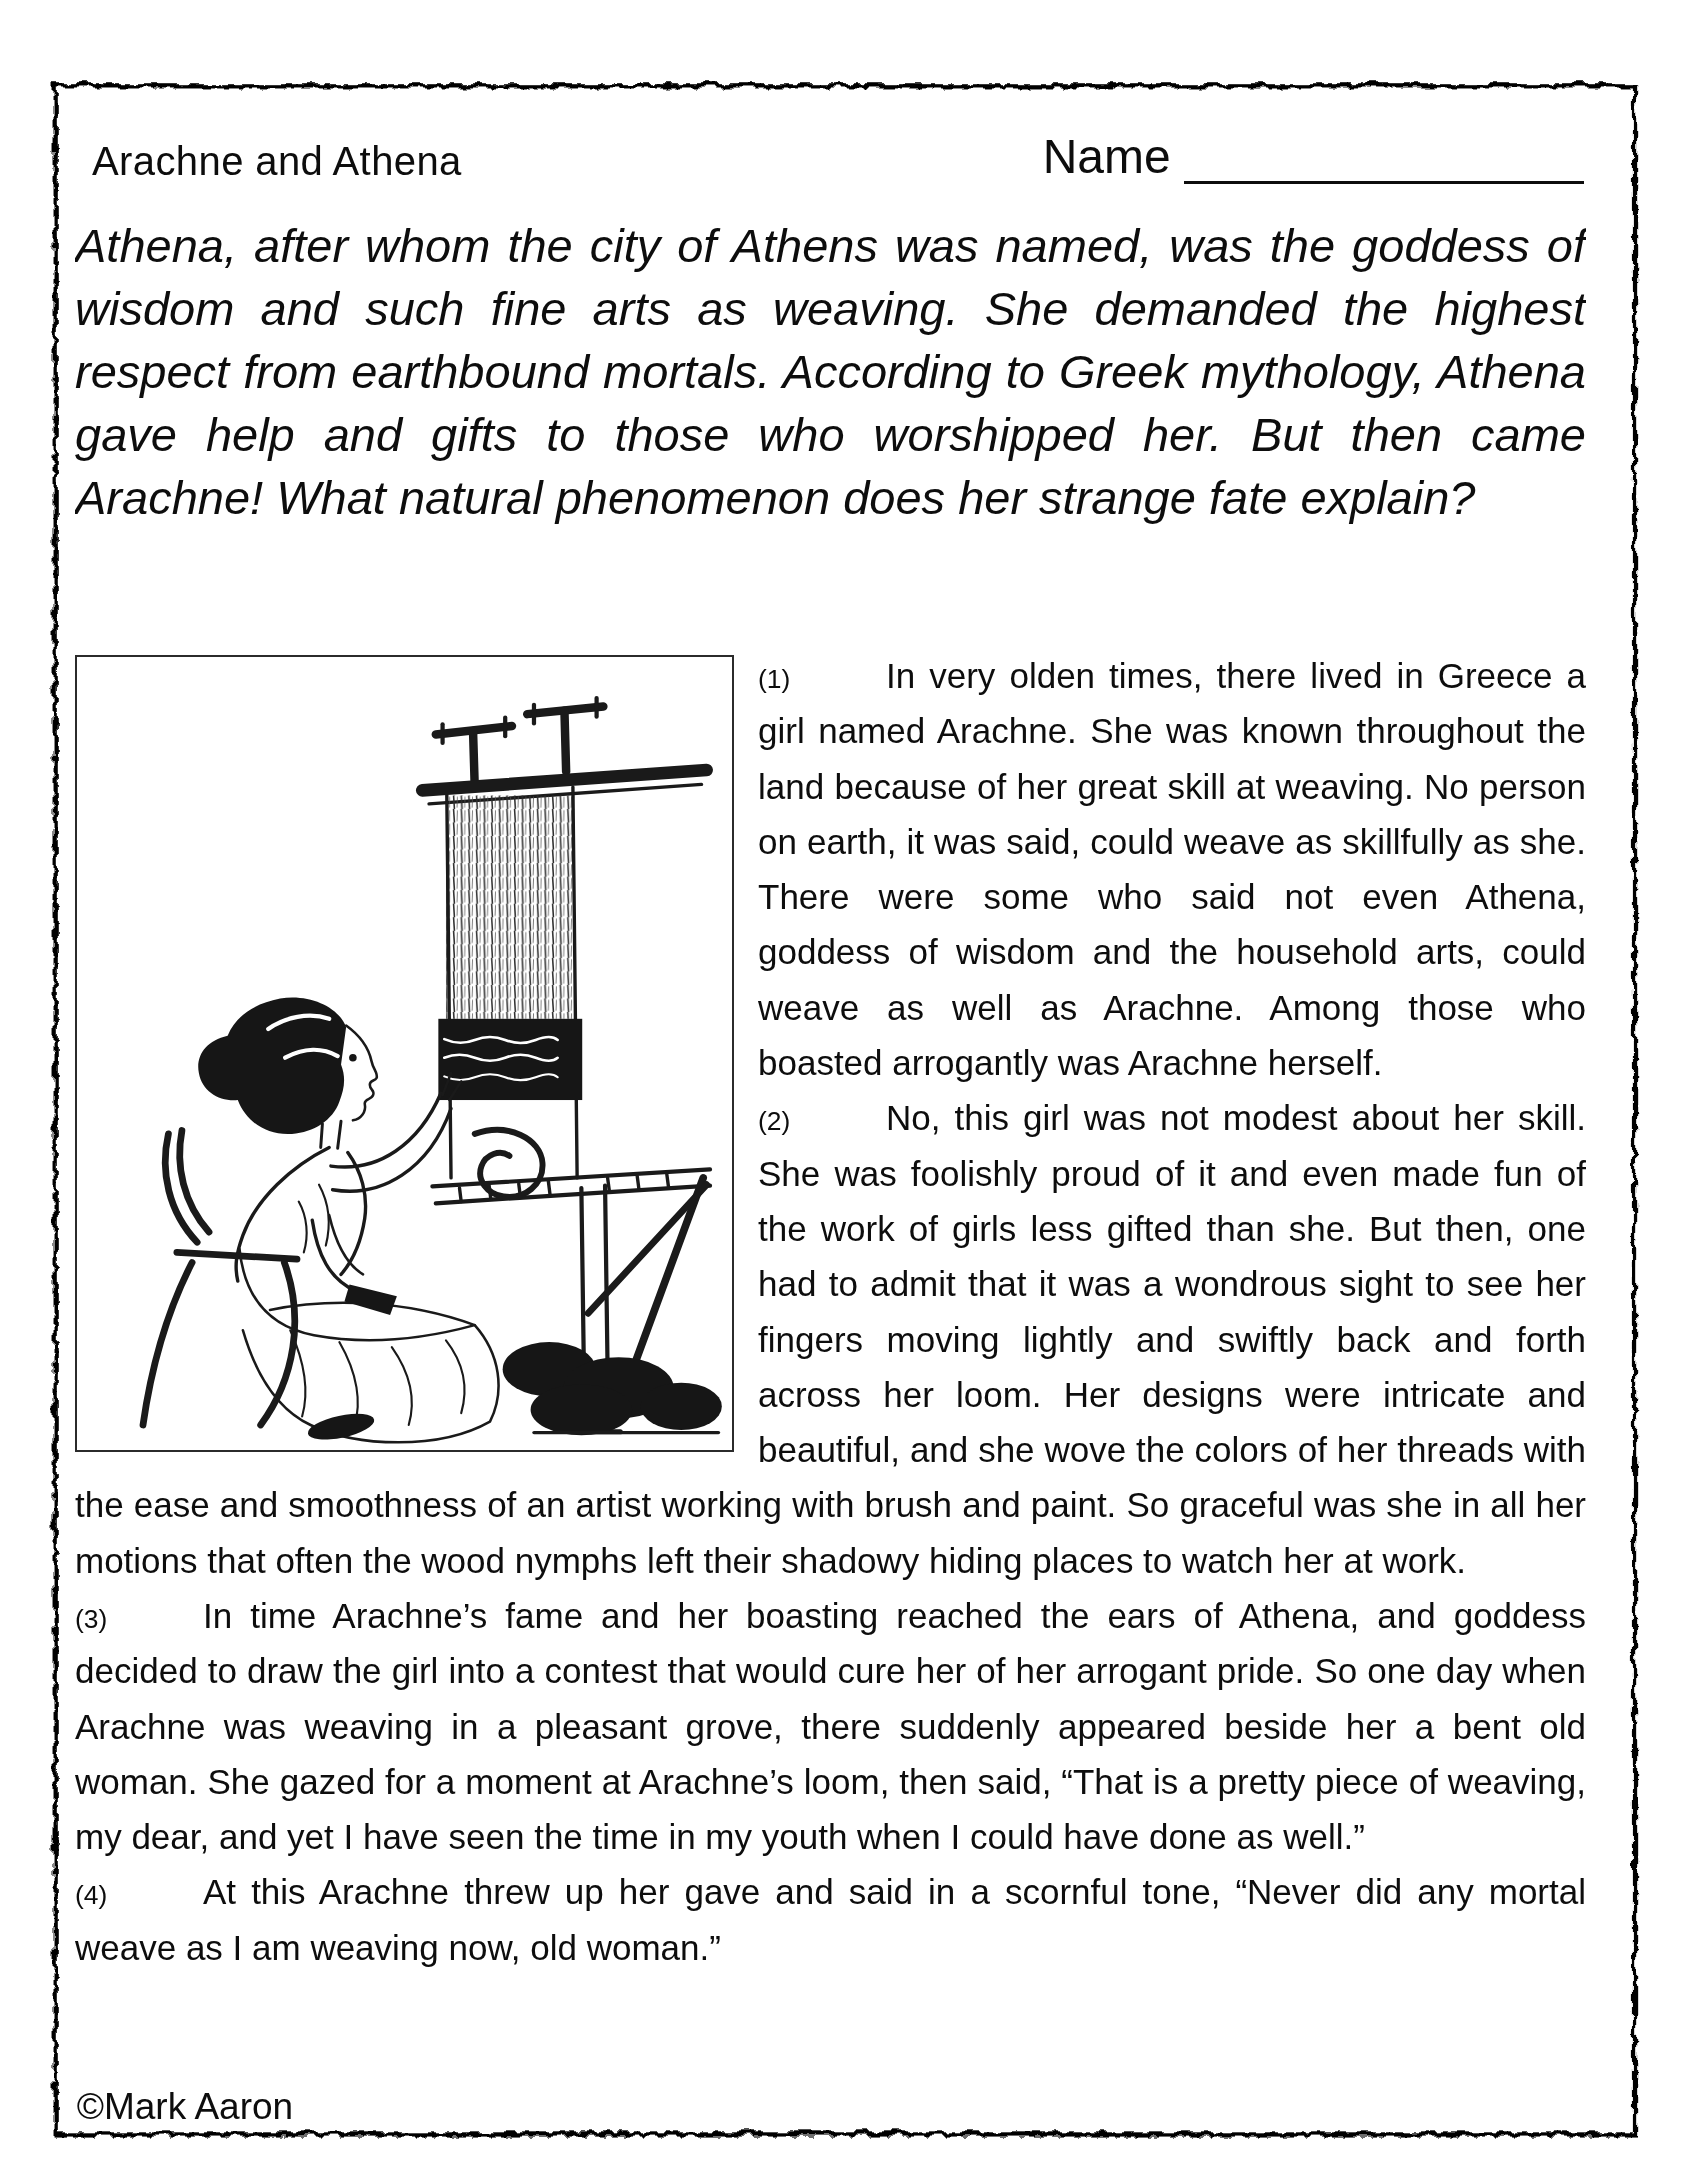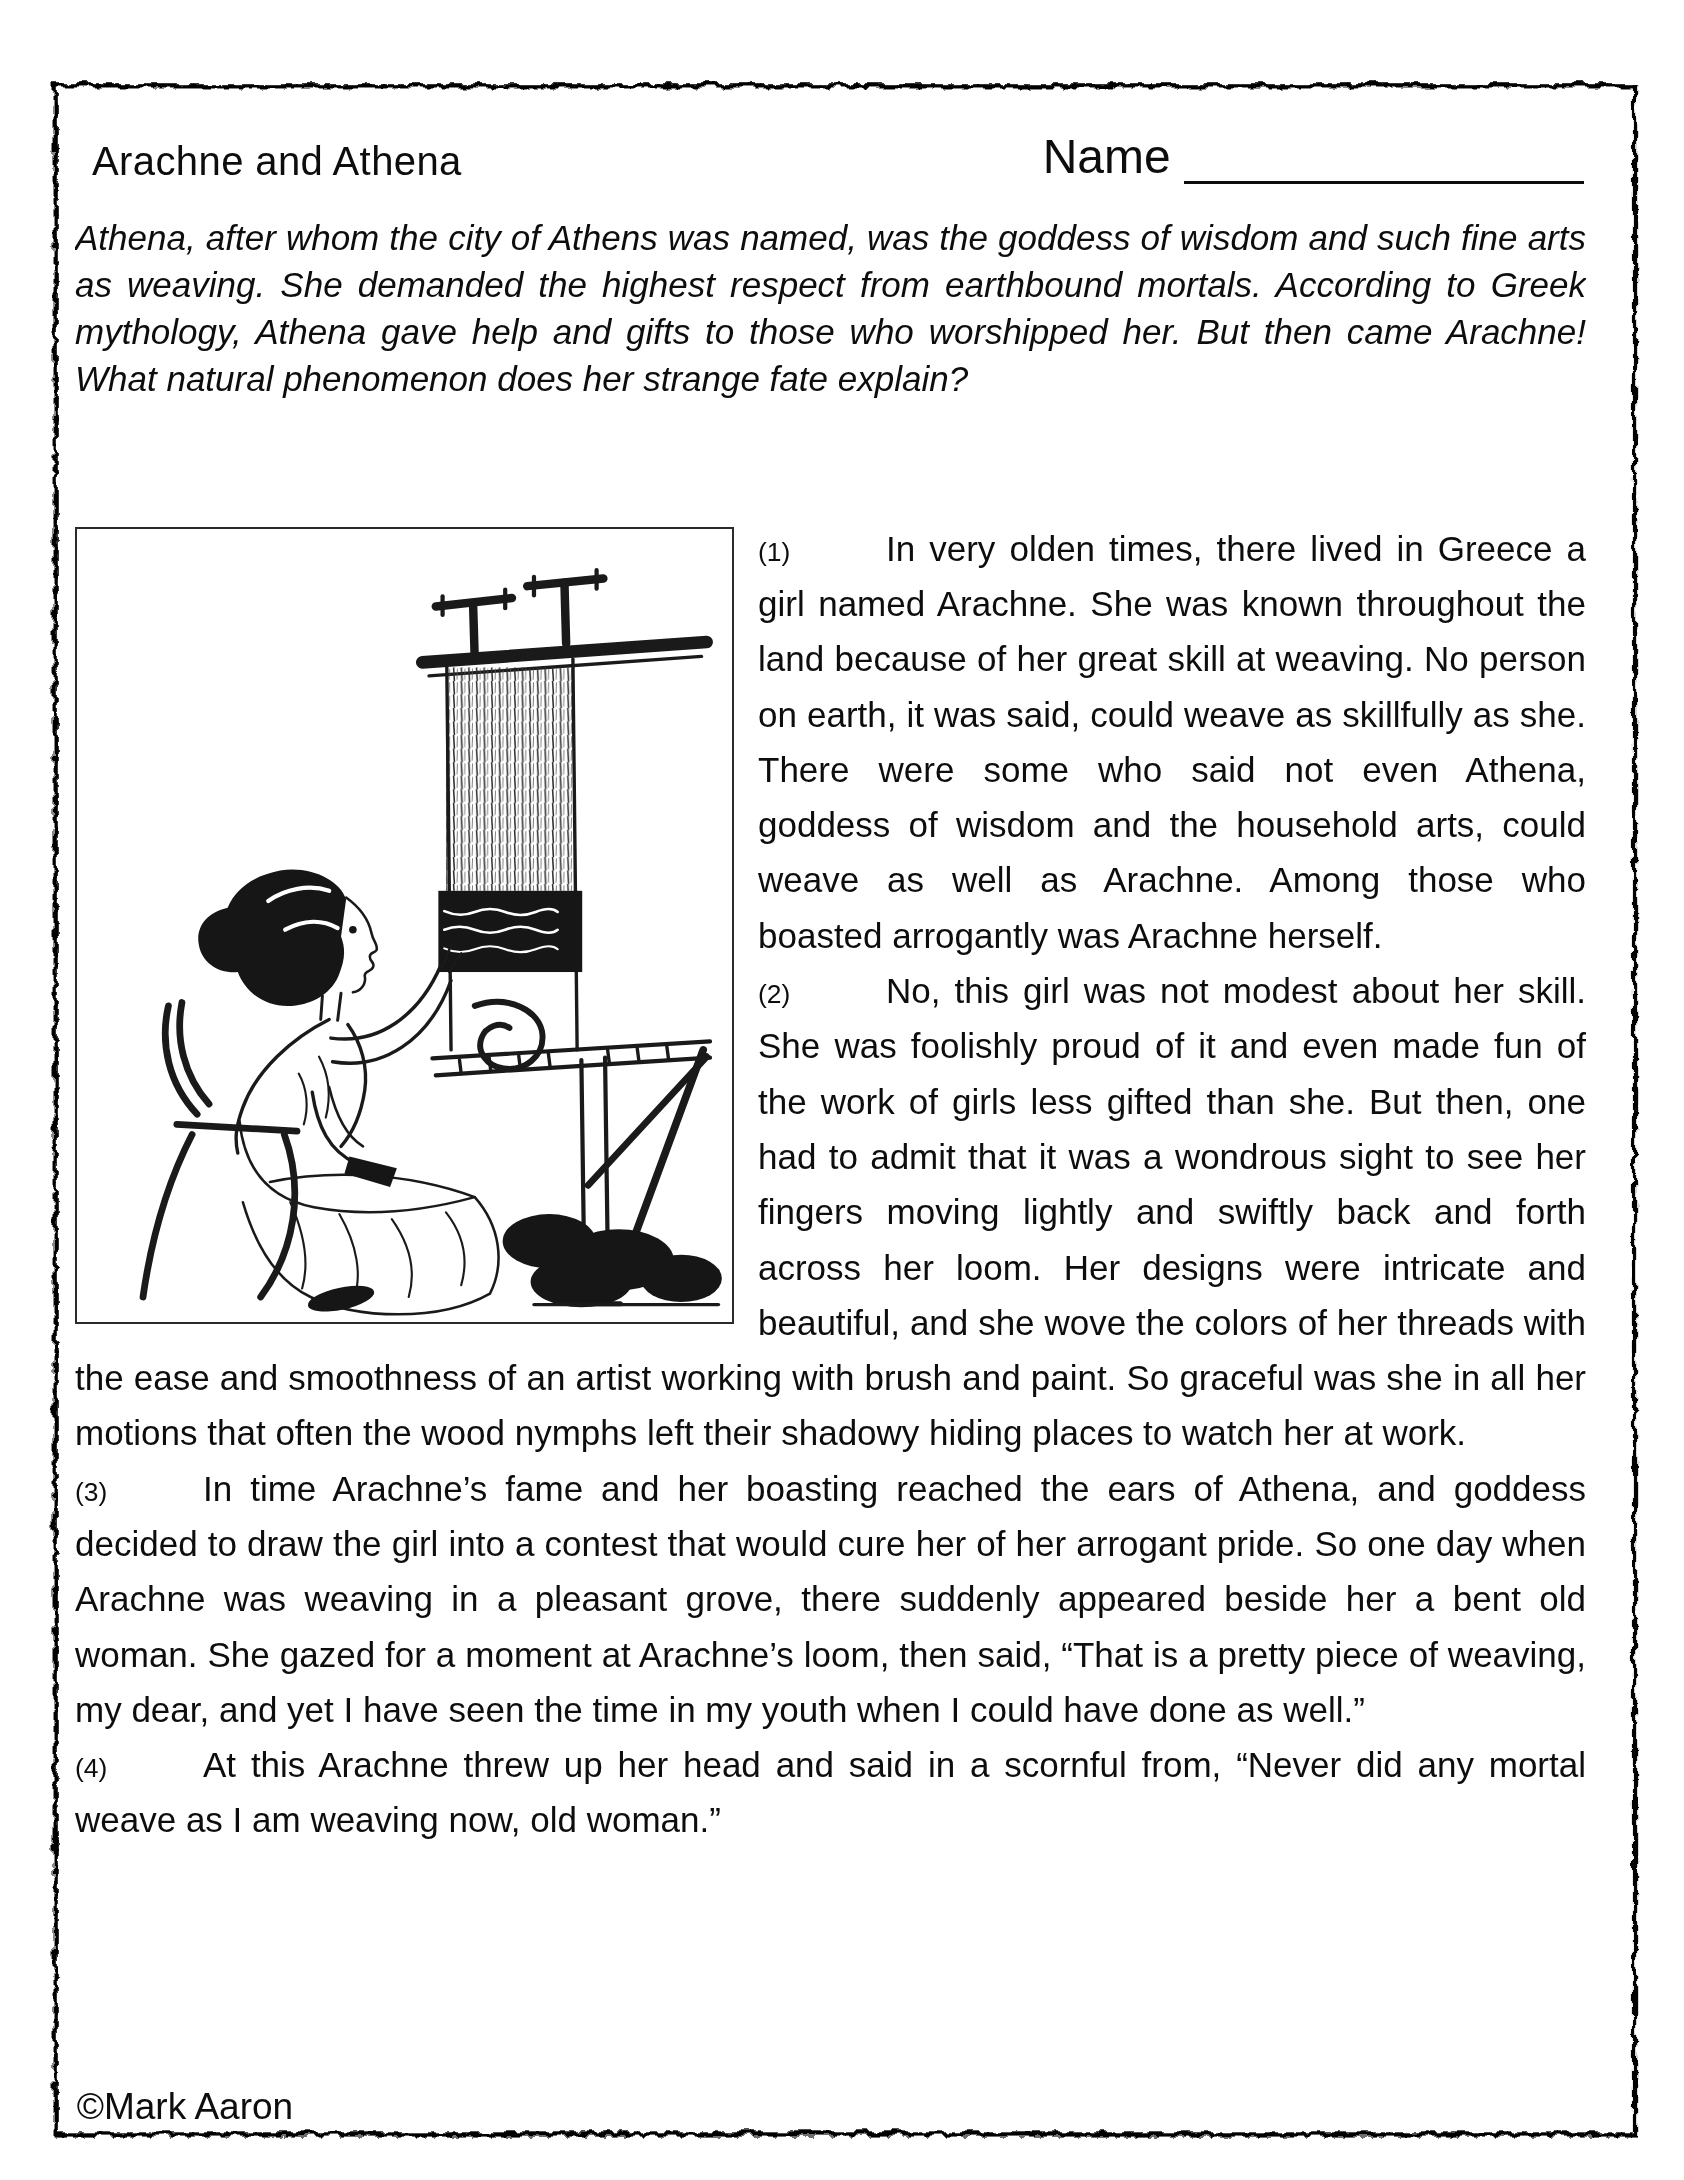--- a/index.html
+++ b/index.html
@@ -29,21 +29,21 @@
     text-decoration-thickness: 2.6px;
     text-underline-offset: 9.4px;
   }
   .name-group { display: flex; align-items: flex-end; gap: 13.6px; font-size: 48px; }
   .name-blank {
     display: inline-block; width: 400px; height: 43px;
     border-bottom: 3.4px solid #0d0d0d;
   }
   .intro {
     font-style: italic;
-    font-size: 35px; line-height: 1.34;
+    font-size: 47px; line-height: 1.34;
     text-align: justify;
     margin: 0 0 118px 0;
   }
   .story { position: relative; }
   .figure-frame {
     float: left;
     width: 659px; height: 797px;
     box-sizing: border-box;
     border: 2.6px solid #2b2b2b;
     margin: 6.8px 24px 12px 0;
@@ -194,19 +194,19 @@
           </g>
 
           <ellipse cx="312" cy="906" rx="40" ry="13" fill="#161616" stroke="none" transform="rotate(-12 312 906)"></ellipse>
         </g>
       </svg>
     </figure>
 
     <p><span class="para-num">(1)</span><span>In very olden times, there lived in Greece a girl named Arachne. She was known throughout the land because of her great skill at weaving. No person on earth, it was said, could weave as skillfully as she. There were some who said not even Athena, goddess of wisdom and the household arts, could weave as well as Arachne. Among those who boasted arrogantly was Arachne herself.</span></p>
     <p><span class="para-num">(2)</span><span>No, this girl was not modest about her skill. She was foolishly proud of it and even made fun of the work of girls less gifted than she. But then, one had to admit that it was a wondrous sight to see her fingers moving lightly and swiftly back and forth across her loom. Her designs were intricate and beautiful, and she wove the colors of her threads with the ease and smoothness of an artist working with brush and paint. So graceful was she in all her motions that often the wood nymphs left their shadowy hiding places to watch her at work.</span></p>
     <p><span class="para-num">(3)</span><span>In time Arachne’s fame and her boasting reached the ears of Athena, and goddess decided to draw the girl into a contest that would cure her of her arrogant pride. So one day when Arachne was weaving in a pleasant grove, there suddenly appeared beside her a bent old woman. She gazed for a moment at Arachne’s loom, then said, “That is a pretty piece of weaving, my dear, and yet I have seen the time in my youth when I could have done as well.”</span></p>
-    <p><span class="para-num">(4)</span><span>At this Arachne threw up her head and said in a scornful from, “Never did any mortal weave as I am weaving now, old woman.”</span></p>
+    <p><span class="para-num">(4)</span><span>At this Arachne threw up her gave and said in a scornful tone, “Never did any mortal weave as I am weaving now, old woman.”</span></p>
   </div>
 
   <div class="footer-credit">©Mark Aaron</div>
 
 </div>
 
 
 </body></html>

